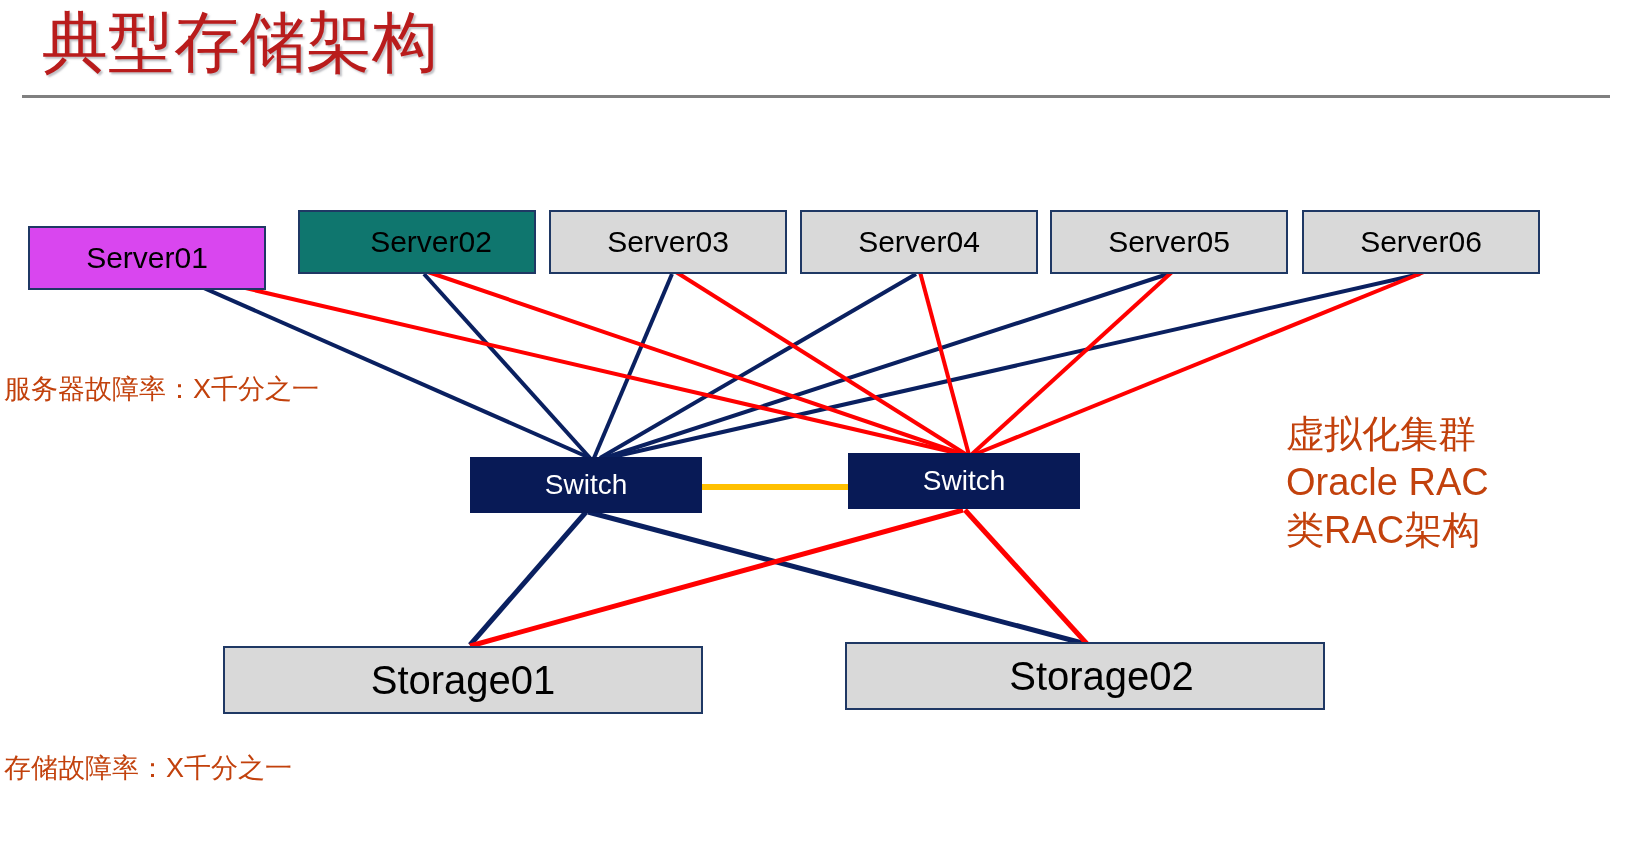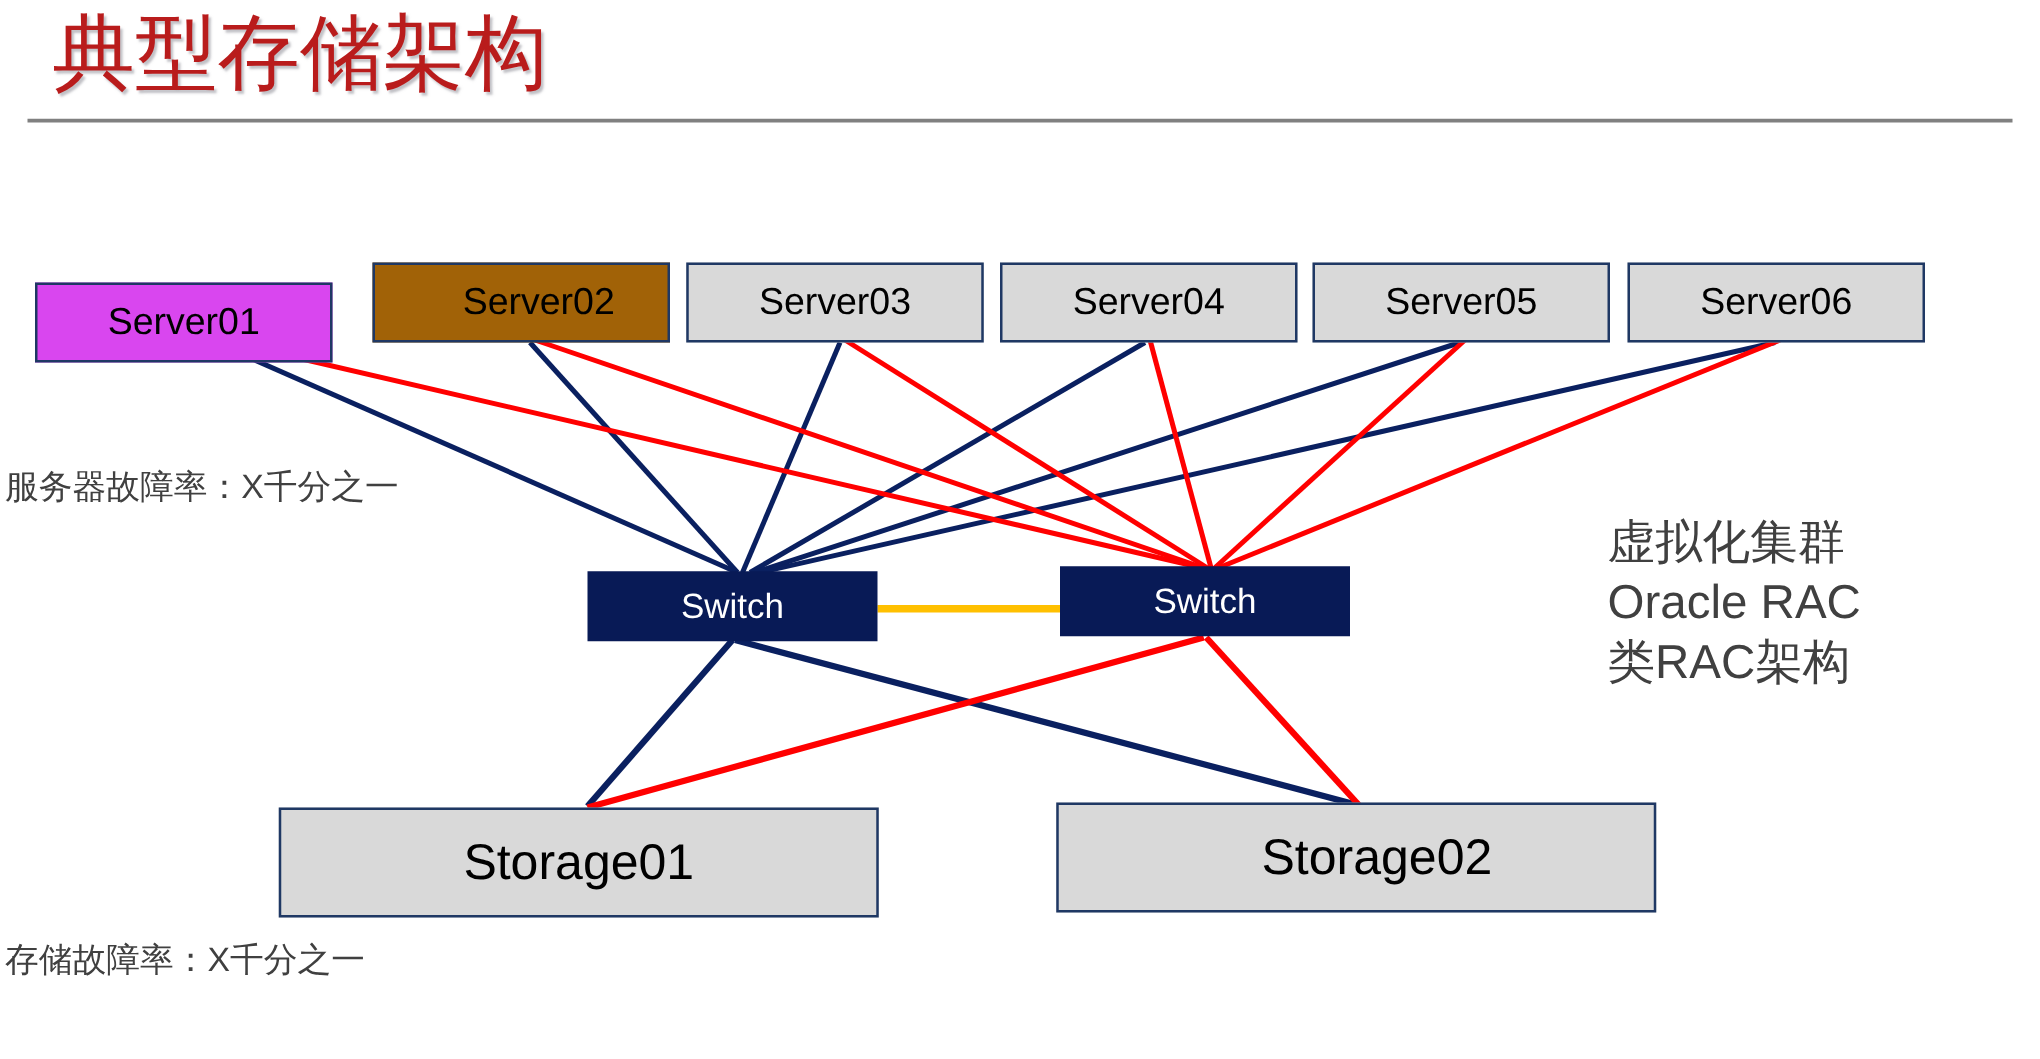--- a/index.html
+++ b/index.html
@@ -71,36 +71,36 @@
     font-size: 30px;
     color: #000000;
     height: 64px;
     width: 238px;
   }
   .node.storage {
     background: #D9D9D9;
     border: 2px solid #1F3864;
     font-size: 40px;
     color: #000000;
-    height: 88px;
+    height: 68px;
   }
   .node.switch {
     background: #081A56;
     border: none;
     color: #FFFFFF;
     font-size: 28px;
     height: 56px;
     width: 232px;
     text-align: center;
   }
 
   
   .annot {
     position: absolute;
-    color: #404040;
+    color: #c2410c;
     white-space: nowrap;
   }
   .annot.left-note {
     font-size: 27px;
     line-height: 34px;
   }
   .annot.right-note {
     font-size: 38px;
     line-height: 48px;
     text-align: left;
@@ -132,21 +132,21 @@
       <line x1="586" y1="512" x2="470" y2="645" stroke="#0A2060" stroke-width="5" stroke-linecap="butt"></line>
       <line x1="588" y1="512" x2="1086" y2="644" stroke="#0A2060" stroke-width="5" stroke-linecap="butt"></line>
       <line x1="963" y1="510" x2="470" y2="646" stroke="#FF0000" stroke-width="5" stroke-linecap="butt"></line>
       <line x1="965" y1="510" x2="1088" y2="645" stroke="#FF0000" stroke-width="5" stroke-linecap="butt"></line>
       <line x1="702" y1="487" x2="850" y2="487" stroke="#FFC000" stroke-width="6" stroke-linecap="butt"></line>
     </svg>
 
   <div class="node server" style="left: 28px; top: 210px; background: #d946ef; border-color: rgb(31, 56, 100); margin-top: 16px;">
     <span>Server01</span>
   </div>
-  <div class="node server" style="left: 298px; top: 210px; background: #a16207; border-color: rgb(31, 56, 100); padding-left: 28px;">
+  <div class="node server" style="left: 298px; top: 210px; background: #0f766e; border-color: rgb(31, 56, 100); padding-left: 28px;">
     <span>Server02</span>
   </div>
   <div class="node server" style="left: 549px; top: 210px; background: rgb(217, 217, 217); border-color: rgb(31, 56, 100);">
     <span>Server03</span>
   </div>
   <div class="node server" style="left: 800px; top: 210px; background: rgb(217, 217, 217); border-color: rgb(31, 56, 100);">
     <span>Server04</span>
   </div>
   <div class="node server" style="left: 1050px; top: 210px; background: rgb(217, 217, 217); border-color: rgb(31, 56, 100);">
     <span>Server05</span>

